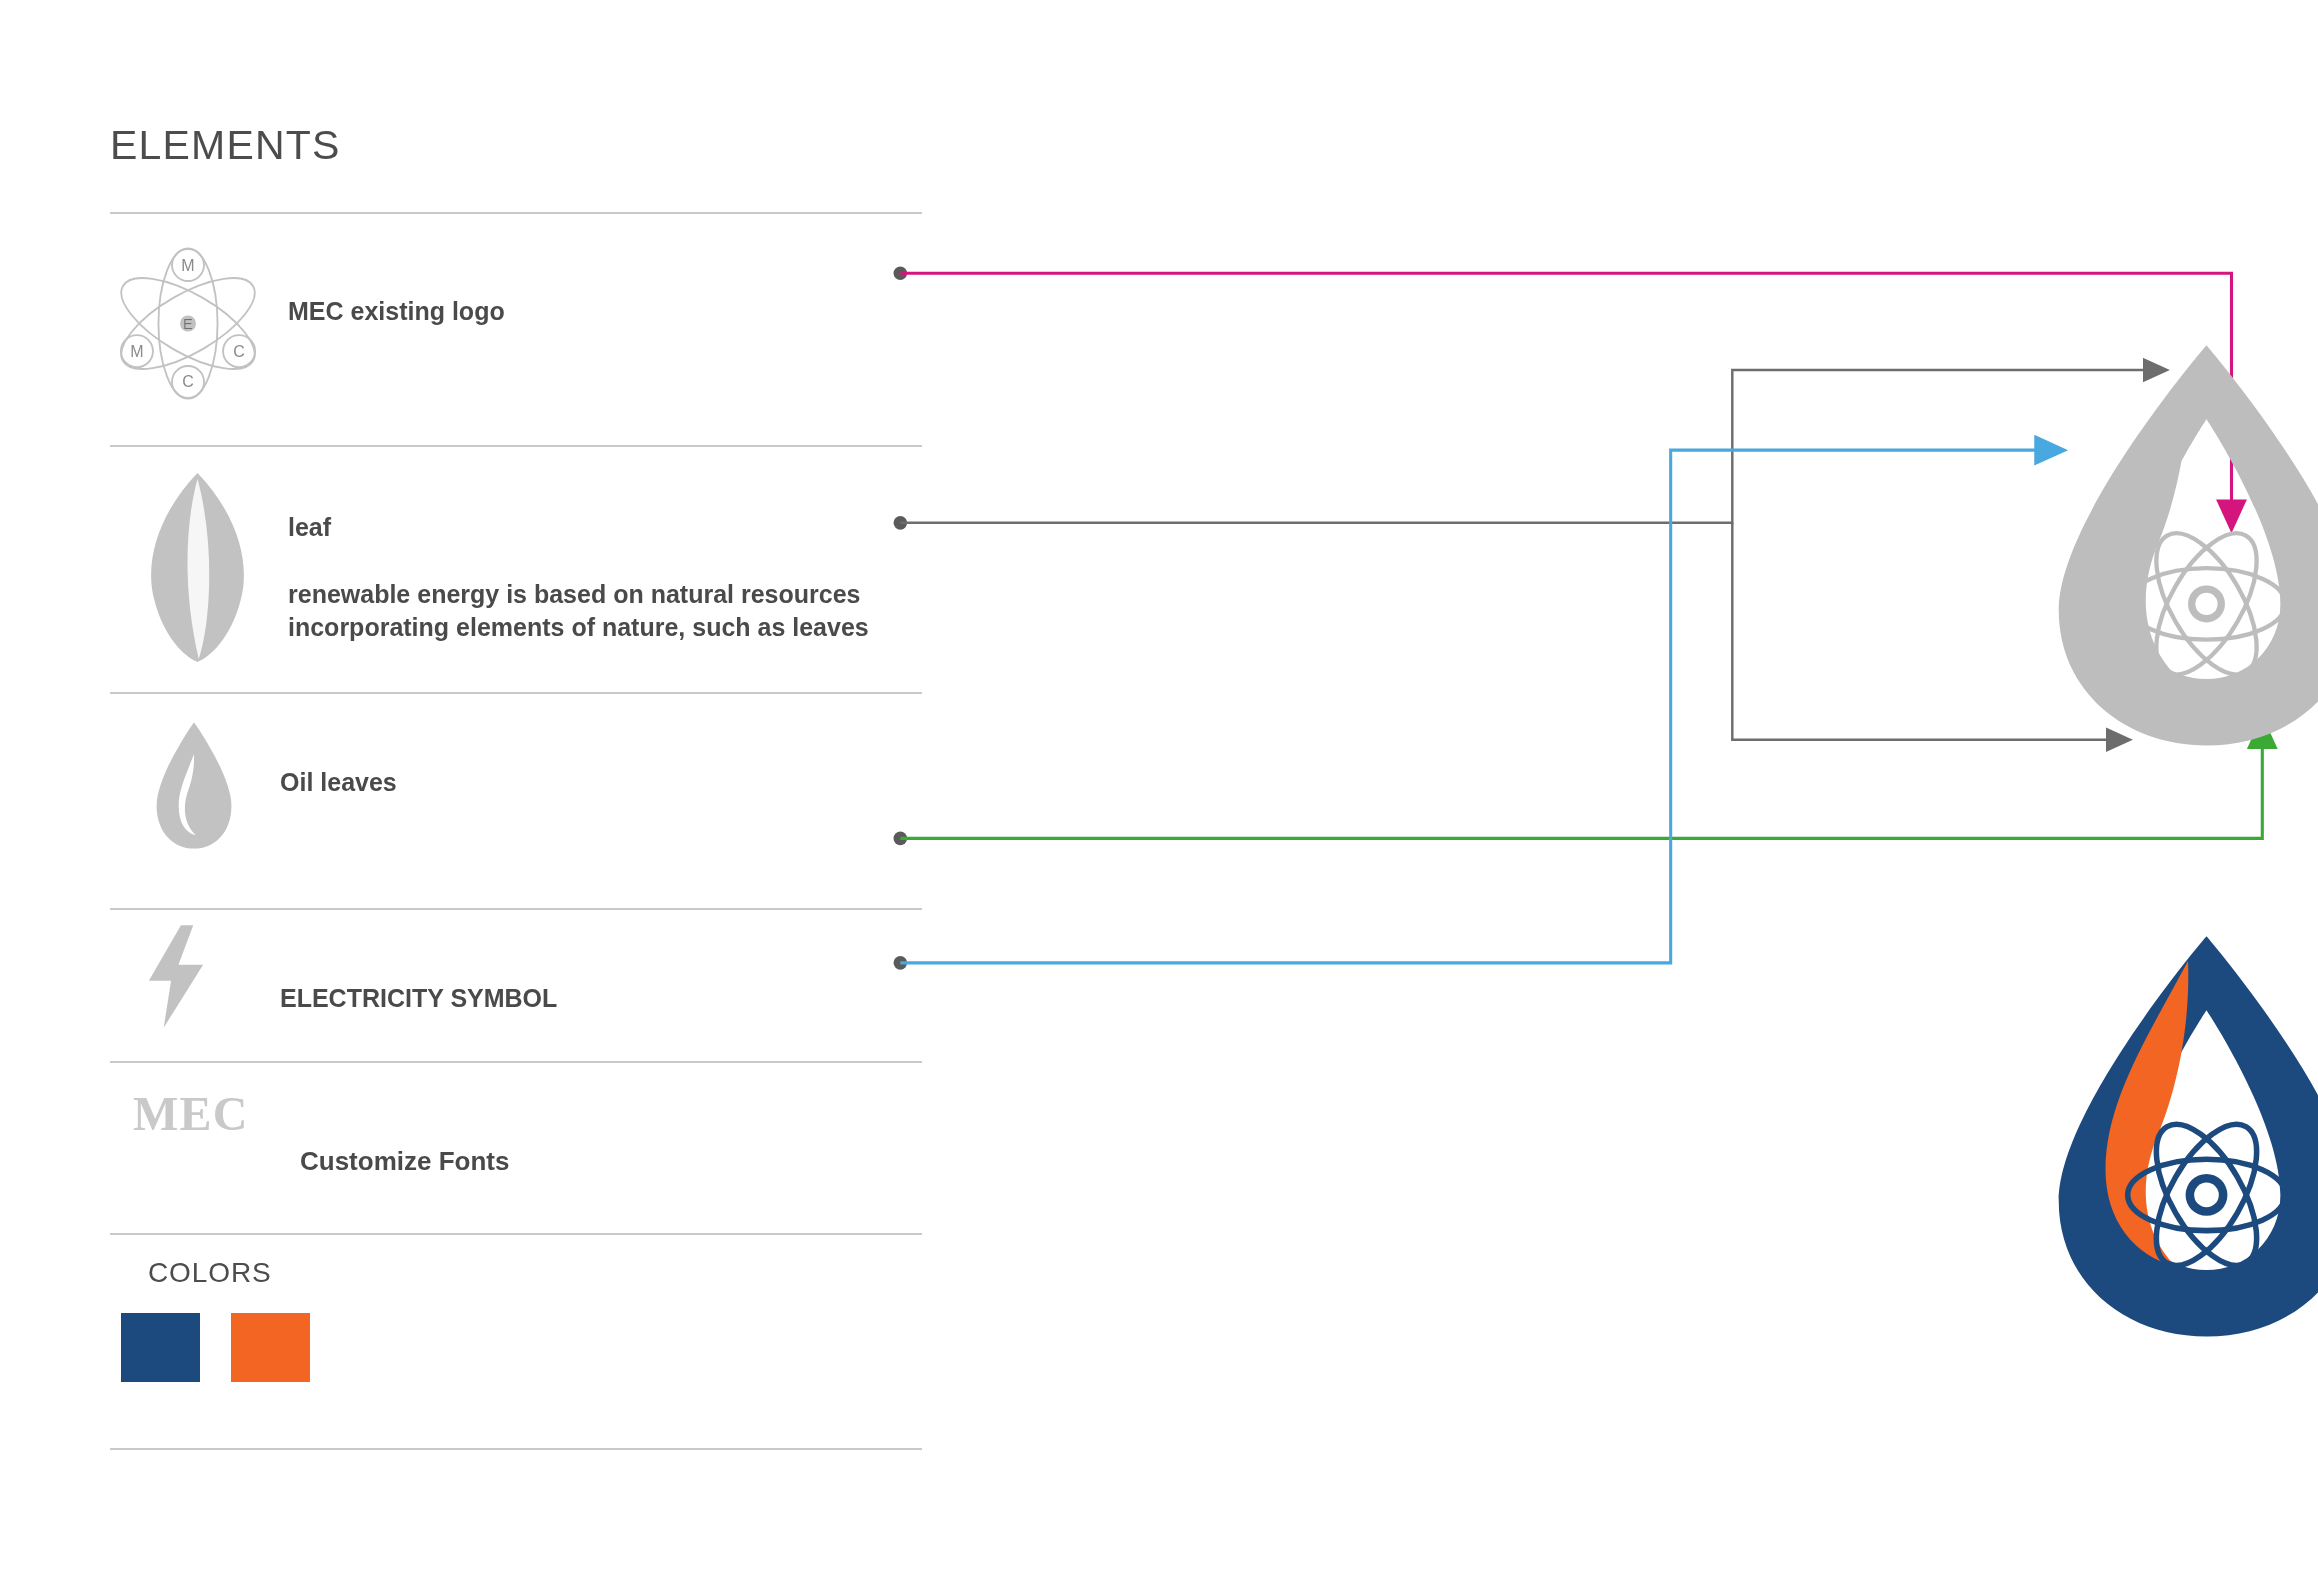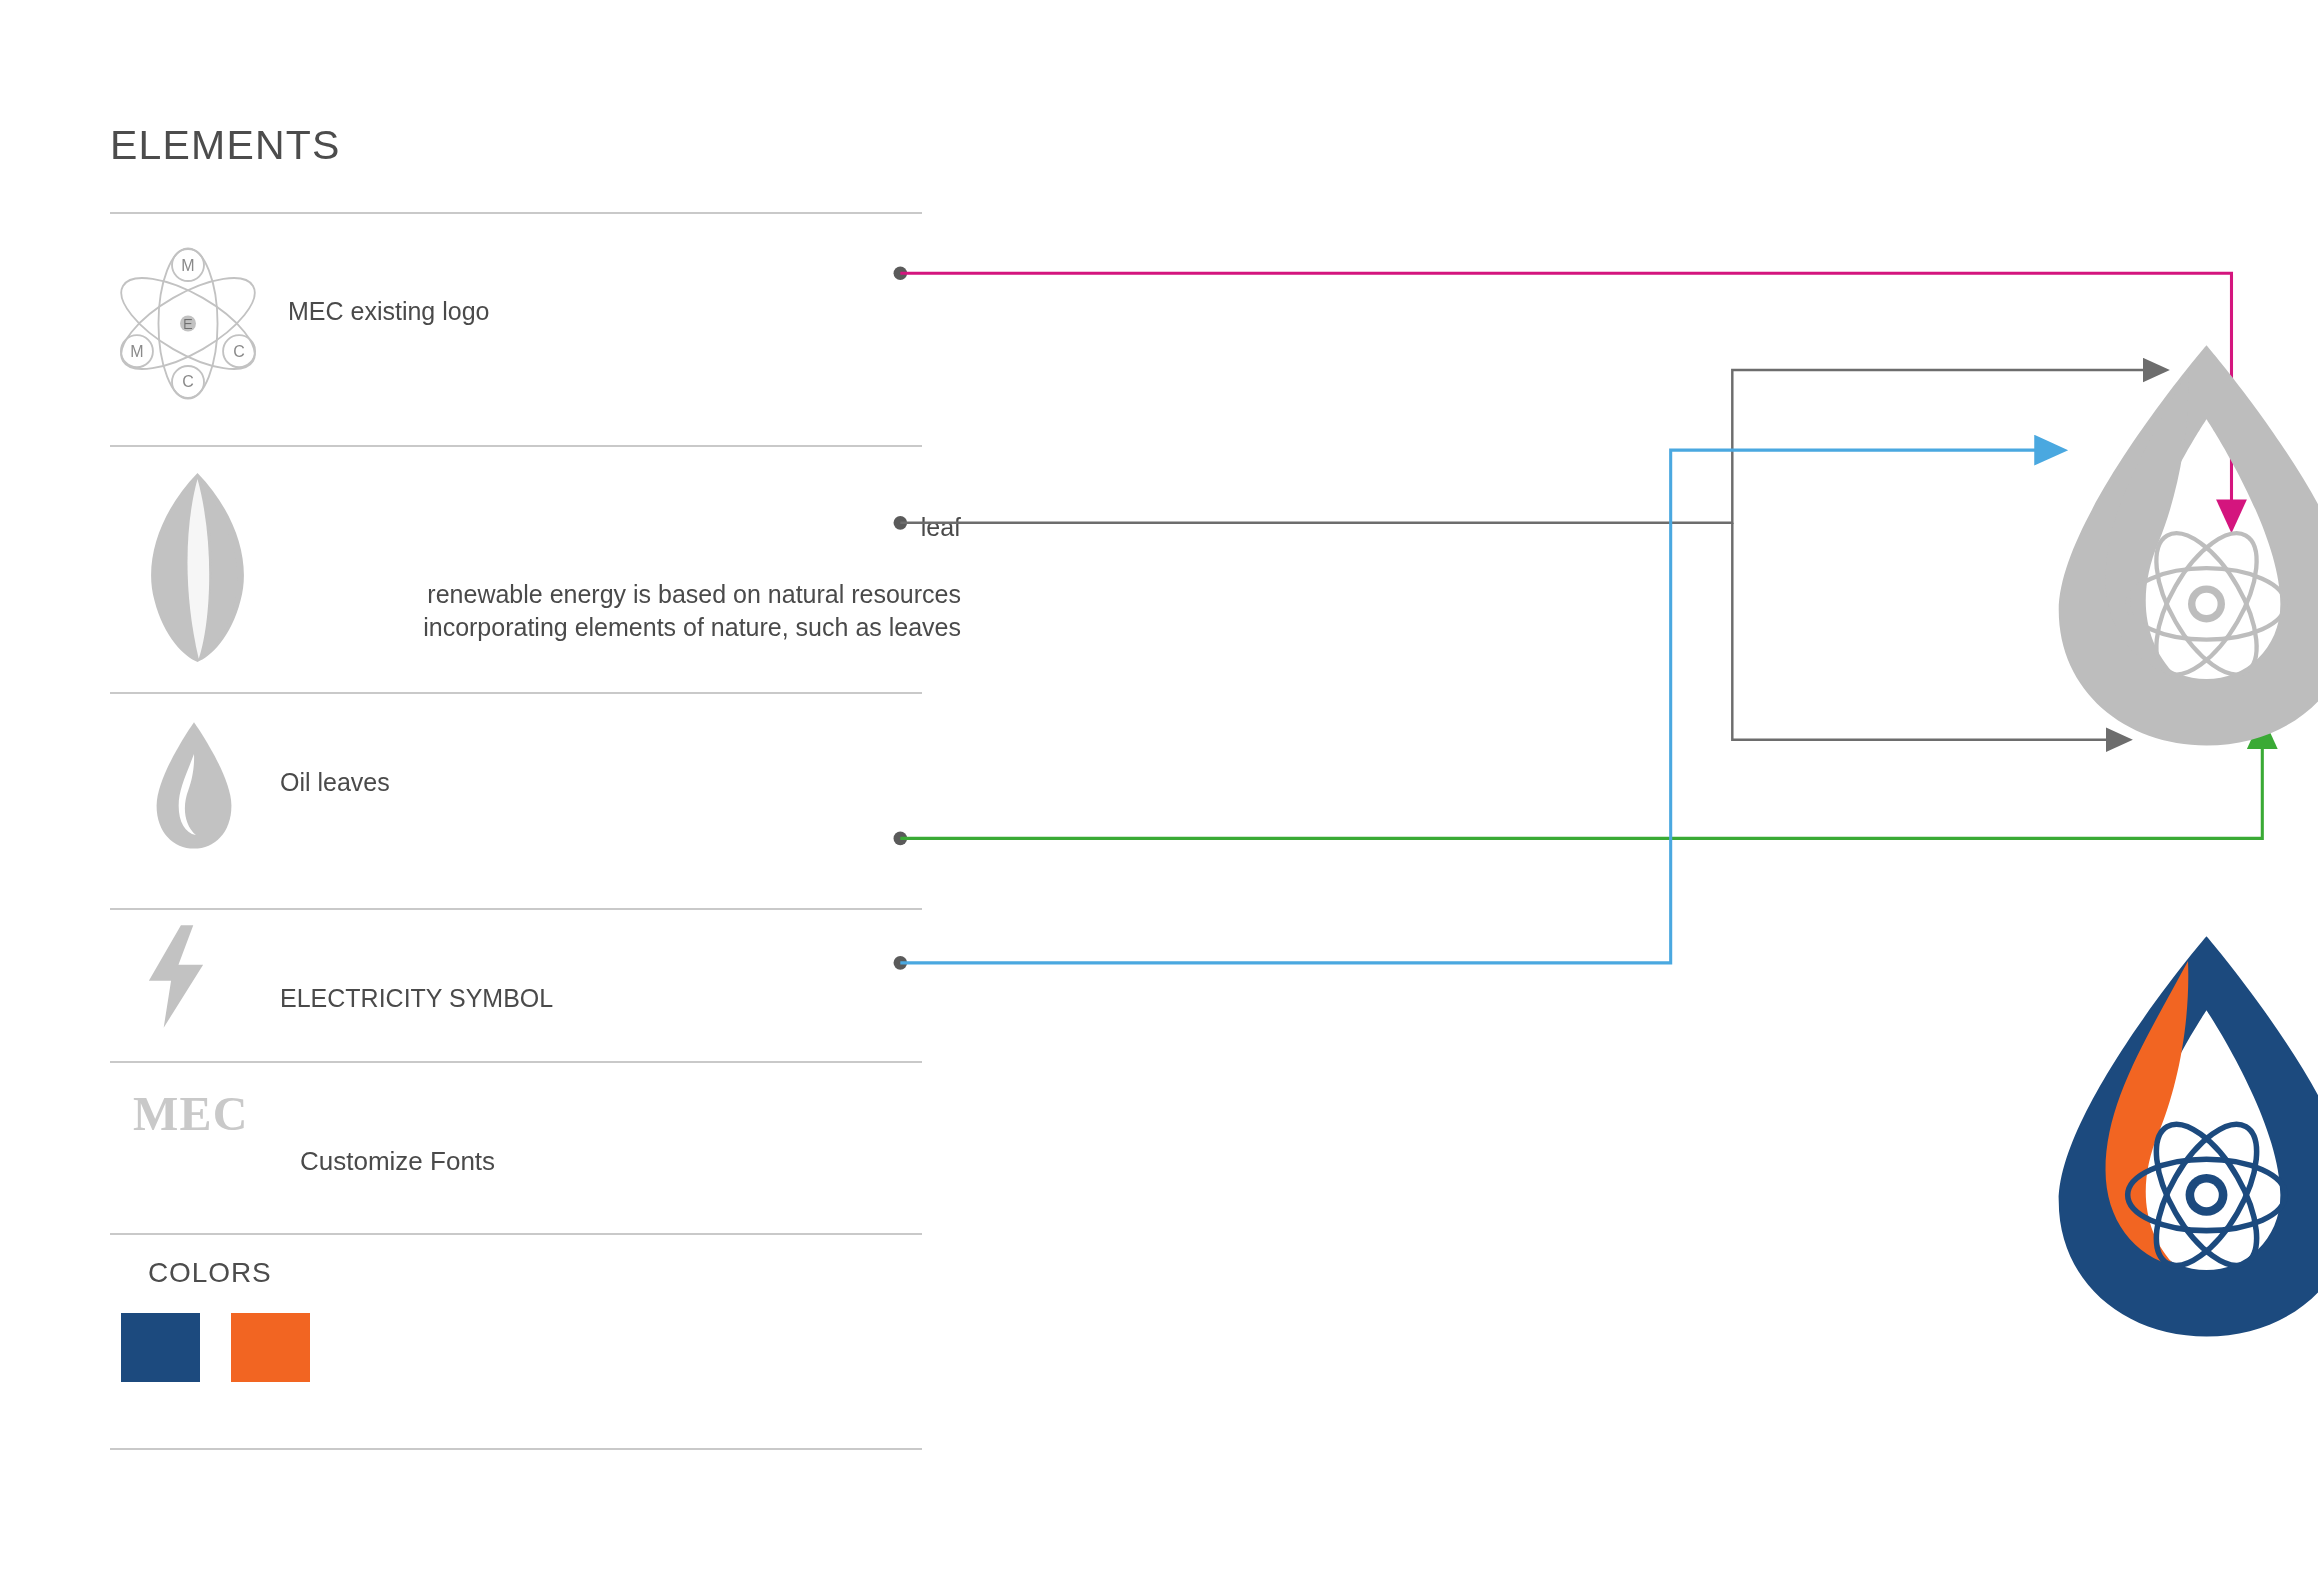--- a/index.html
+++ b/index.html
@@ -50,33 +50,33 @@
   .d4 { top: 908px; }
   .d5 { top: 1061px; }
   .d6 { top: 1233px; }
   .d7 { top: 1448px; }
 
   .row-label {
     position: absolute;
     color: #4a4a4a;
     font-size: 25px;
     line-height: 1.33;
-    font-weight: 400;
+    font-weight: 700;
     white-space: pre-line;
   }
   .row-label .ttl { display: block; }
   .row-icon {
     position: absolute;
   }
 
   
   #row1-label { left: 288px; top: 262px; }
   #row1-icon  { left: 108px; top: 234px; }
 
-  #row2-label { left: 288px; top: 478px; text-align: right; }
+  #row2-label { left: 288px; top: 478px; }
   #row2-icon  { left: 142px; top: 468px; }
 
   #row3-label { left: 280px; top: 733px; }
   #row3-icon  { left: 148px; top: 718px; }
 
   #row4-label { left: 280px; top: 949px; }
   #row4-icon  { left: 139px; top: 924px; }
 
   #row5-label { left: 300px; top: 1109px; font-size: 26px; }
   #row5-icon  { left: 133px; top: 1086px;

